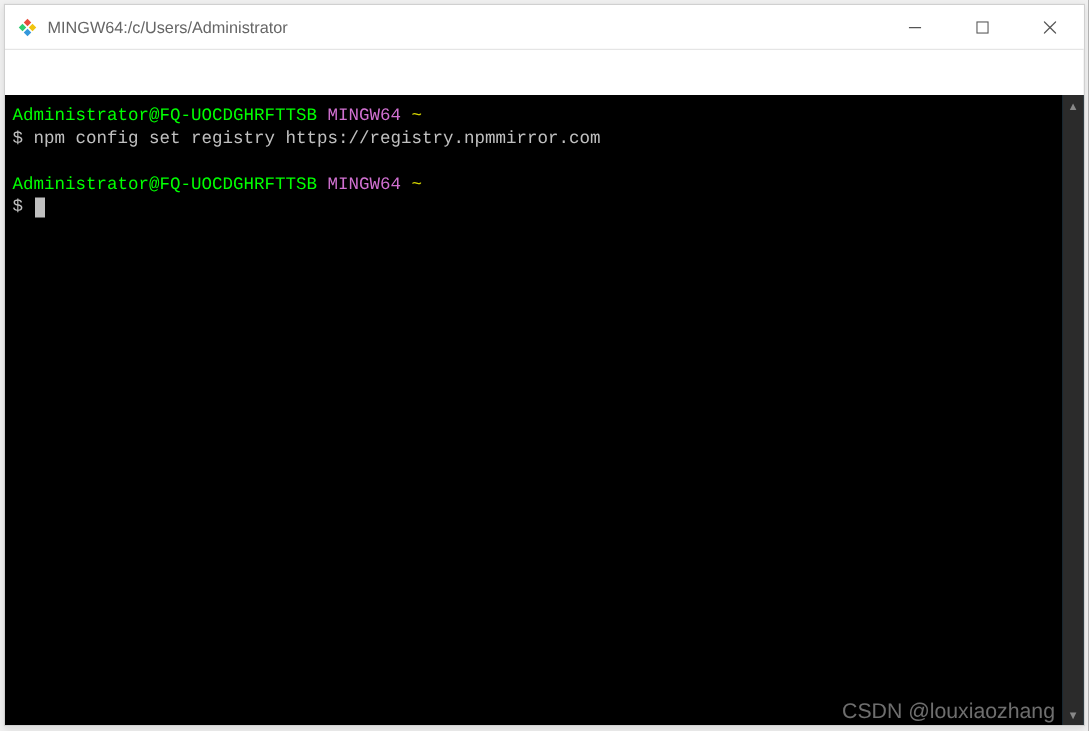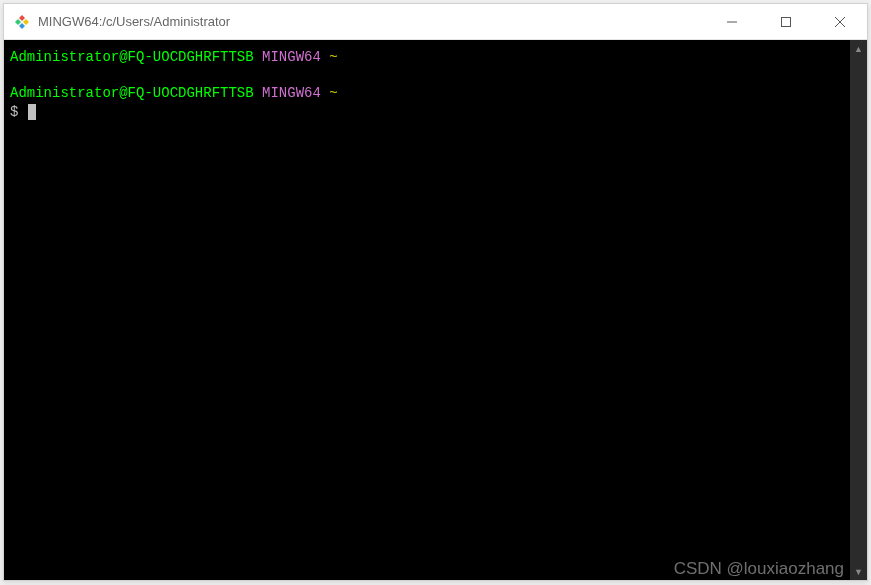--- a/index.html
+++ b/index.html
@@ -17,20 +17,21 @@
     }
     .window {
       width: 865px;
       height: 578px;
       margin: 3px;
       background: #fff;
       border: 1px solid #d0d0d0;
       display: flex;
       flex-direction: column;
       box-shadow: 0 2px 6px rgba(0,0,0,0.1);
+      gap: 36px;
     }
     .titlebar {
       height: 36px;
       background: #ffffff;
       display: flex;
       align-items: center;
       padding: 0 0 0 10px;
       border-bottom: 1px solid #e5e5e5;
     }
     .titlebar-icon {
@@ -158,21 +159,21 @@
       <div class="titlebar-btn close">
         <svg width="10" height="10" viewBox="0 0 10 10">
             <line x1="0" y1="0" x2="10" y2="10" stroke="#555" stroke-width="1"></line>
             <line x1="10" y1="0" x2="0" y2="10" stroke="#555" stroke-width="1"></line>
           </svg>
       </div>
     </div>
   </div>
 
   <div class="terminal-wrap">
-    <div class="terminal"><span class="prompt-line"><span class="user-host">Administrator@FQ-UOCDGHRFTTSB</span> <span class="shell-label">MINGW64</span> <span class="path-tilde">~</span></span>
+    <div class="terminal"><span class="prompt-line"><span class="user-host">Administrator@FQ-UOCDGHRFTTSB</span> <span class="shell-label">MINGW64</span> <span class="path-tilde">~</span></span><span class="prompt-line"><span class="dollar">$</span> <span class="command">npm config set registry https://registry.npmmirror.com</span></span>
 <span class="prompt-line"><span class="user-host">Administrator@FQ-UOCDGHRFTTSB</span> <span class="shell-label">MINGW64</span> <span class="path-tilde">~</span></span><span class="prompt-line"><span class="dollar">$</span> <span class="command"></span><span class="cursor"></span></span></div>
     <div class="scrollbar">
       <div class="scroll-arrow up">▲</div>
       <div class="scroll-arrow down">▼</div>
     </div>
   </div>
 </div>
 
 <div class="watermark">CSDN @louxiaozhang</div>
 

